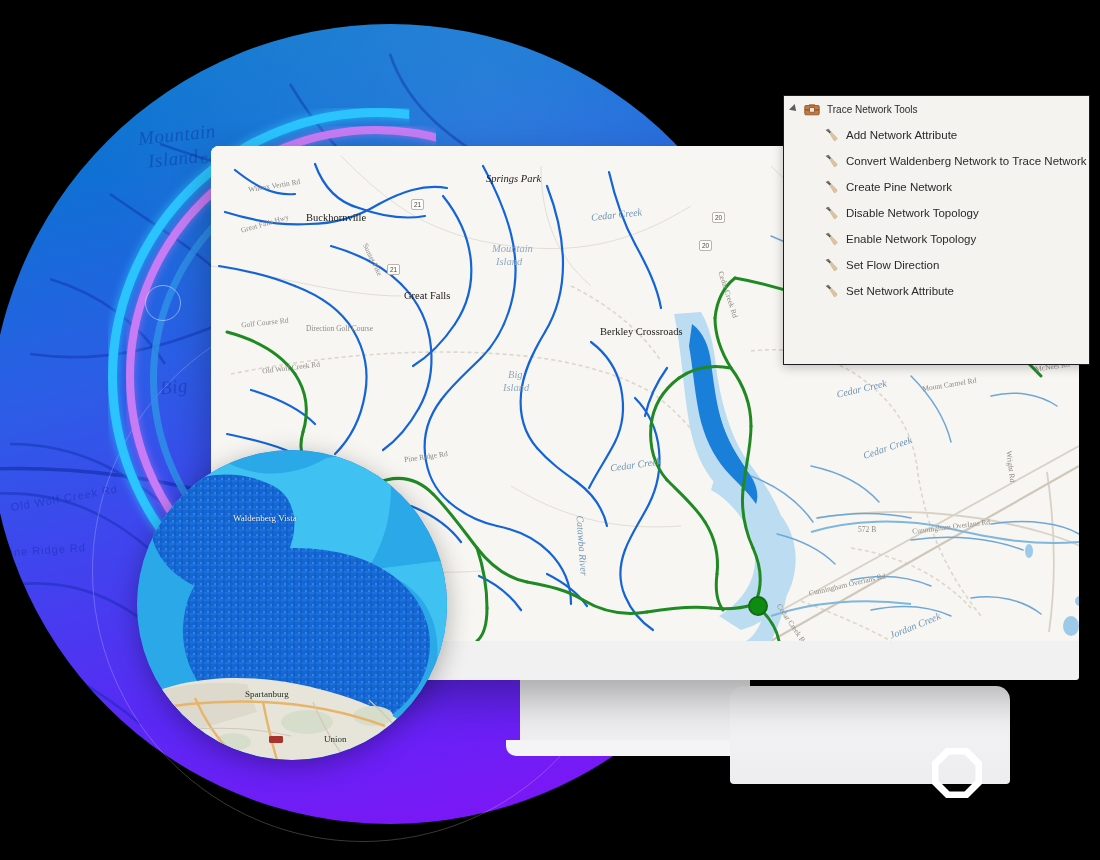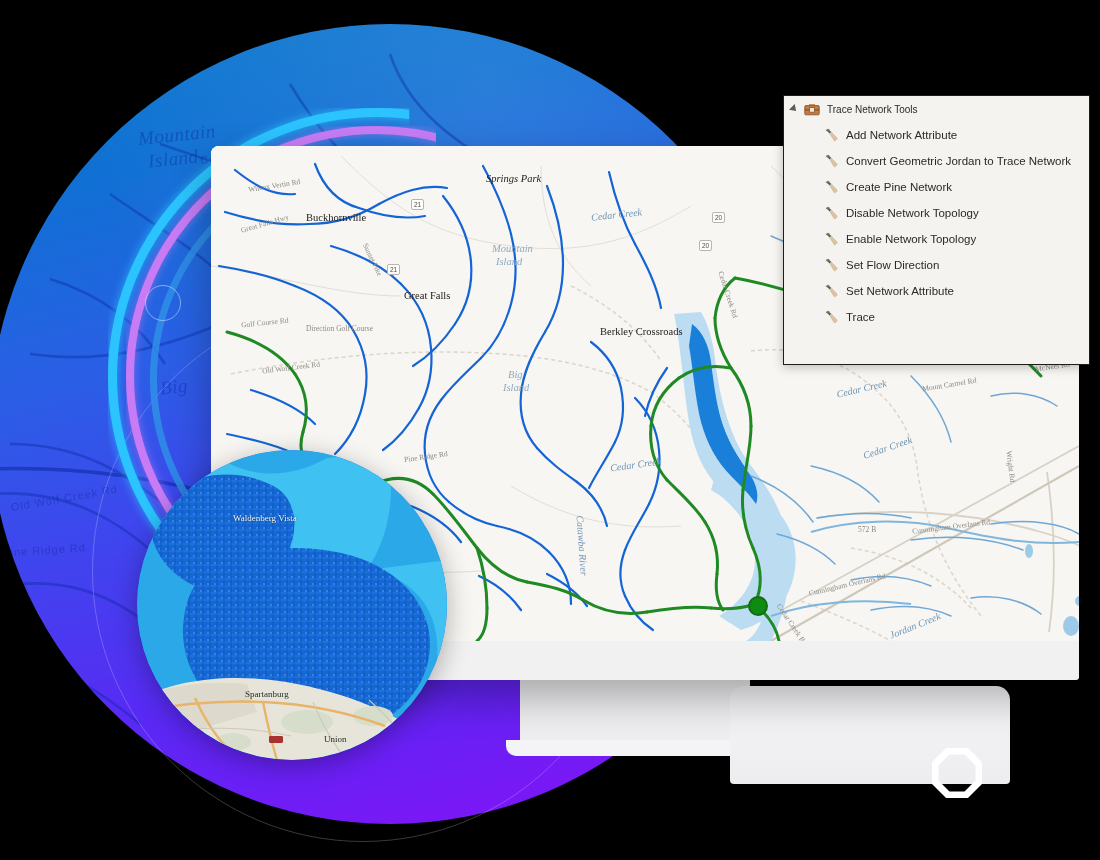--- a/index.html
+++ b/index.html
@@ -493,21 +493,21 @@
   <path d="M5.7 5.4 L7.2 3.9 L13.0 10.0 C 13.4 10.4 12.7 11.6 12.1 12.1 C 11.5 12.6 10.6 13.1 10.2 12.7 Z" fill="#ddc39e" stroke="#c0a87f" stroke-width="0.5"></path>
 </svg></span>
           <span class="tool-label">Add Network Attribute</span>
         </div>
         <div class="tool-item">
           <span class="hammer-icon"><svg viewBox="0 0 14 14" width="14" height="14">
   <path d="M1.6 2.1 L4.2 1.2 L7.4 4.1 L5.9 5.6 Z" fill="#5a5a5a"></path>
   <path d="M2.6 1.4 L5.0 0.8 L5.6 2.3 L3.2 2.9 Z" fill="#7a7a7a"></path>
   <path d="M5.7 5.4 L7.2 3.9 L13.0 10.0 C 13.4 10.4 12.7 11.6 12.1 12.1 C 11.5 12.6 10.6 13.1 10.2 12.7 Z" fill="#ddc39e" stroke="#c0a87f" stroke-width="0.5"></path>
 </svg></span>
-          <span class="tool-label">Convert Geometric Jordan to Trace Network</span>
+          <span class="tool-label">Convert Waldenberg Network to Trace Network</span>
         </div>
         <div class="tool-item">
           <span class="hammer-icon"><svg viewBox="0 0 14 14" width="14" height="14">
   <path d="M1.6 2.1 L4.2 1.2 L7.4 4.1 L5.9 5.6 Z" fill="#5a5a5a"></path>
   <path d="M2.6 1.4 L5.0 0.8 L5.6 2.3 L3.2 2.9 Z" fill="#7a7a7a"></path>
   <path d="M5.7 5.4 L7.2 3.9 L13.0 10.0 C 13.4 10.4 12.7 11.6 12.1 12.1 C 11.5 12.6 10.6 13.1 10.2 12.7 Z" fill="#ddc39e" stroke="#c0a87f" stroke-width="0.5"></path>
 </svg></span>
           <span class="tool-label">Create Pine Network</span>
         </div>
         <div class="tool-item">
@@ -534,28 +534,20 @@
 </svg></span>
           <span class="tool-label">Set Flow Direction</span>
         </div>
         <div class="tool-item">
           <span class="hammer-icon"><svg viewBox="0 0 14 14" width="14" height="14">
   <path d="M1.6 2.1 L4.2 1.2 L7.4 4.1 L5.9 5.6 Z" fill="#5a5a5a"></path>
   <path d="M2.6 1.4 L5.0 0.8 L5.6 2.3 L3.2 2.9 Z" fill="#7a7a7a"></path>
   <path d="M5.7 5.4 L7.2 3.9 L13.0 10.0 C 13.4 10.4 12.7 11.6 12.1 12.1 C 11.5 12.6 10.6 13.1 10.2 12.7 Z" fill="#ddc39e" stroke="#c0a87f" stroke-width="0.5"></path>
 </svg></span>
           <span class="tool-label">Set Network Attribute</span>
-        </div>
-        <div class="tool-item">
-          <span class="hammer-icon"><svg viewBox="0 0 14 14" width="14" height="14">
-  <path d="M1.6 2.1 L4.2 1.2 L7.4 4.1 L5.9 5.6 Z" fill="#5a5a5a"></path>
-  <path d="M2.6 1.4 L5.0 0.8 L5.6 2.3 L3.2 2.9 Z" fill="#7a7a7a"></path>
-  <path d="M5.7 5.4 L7.2 3.9 L13.0 10.0 C 13.4 10.4 12.7 11.6 12.1 12.1 C 11.5 12.6 10.6 13.1 10.2 12.7 Z" fill="#ddc39e" stroke="#c0a87f" stroke-width="0.5"></path>
-</svg></span>
-          <span class="tool-label">Trace</span>
         </div>
       </div>
   </div>
 
   <div class="octagon">
     <svg viewBox="0 0 50 50" width="50" height="50">
       <polygon points="16,3 34,3 47,16 47,34 34,47 16,47 3,34 3,16" fill="none" stroke="#ffffff" stroke-width="7" stroke-linejoin="miter"></polygon>
     </svg>
   </div>
 

